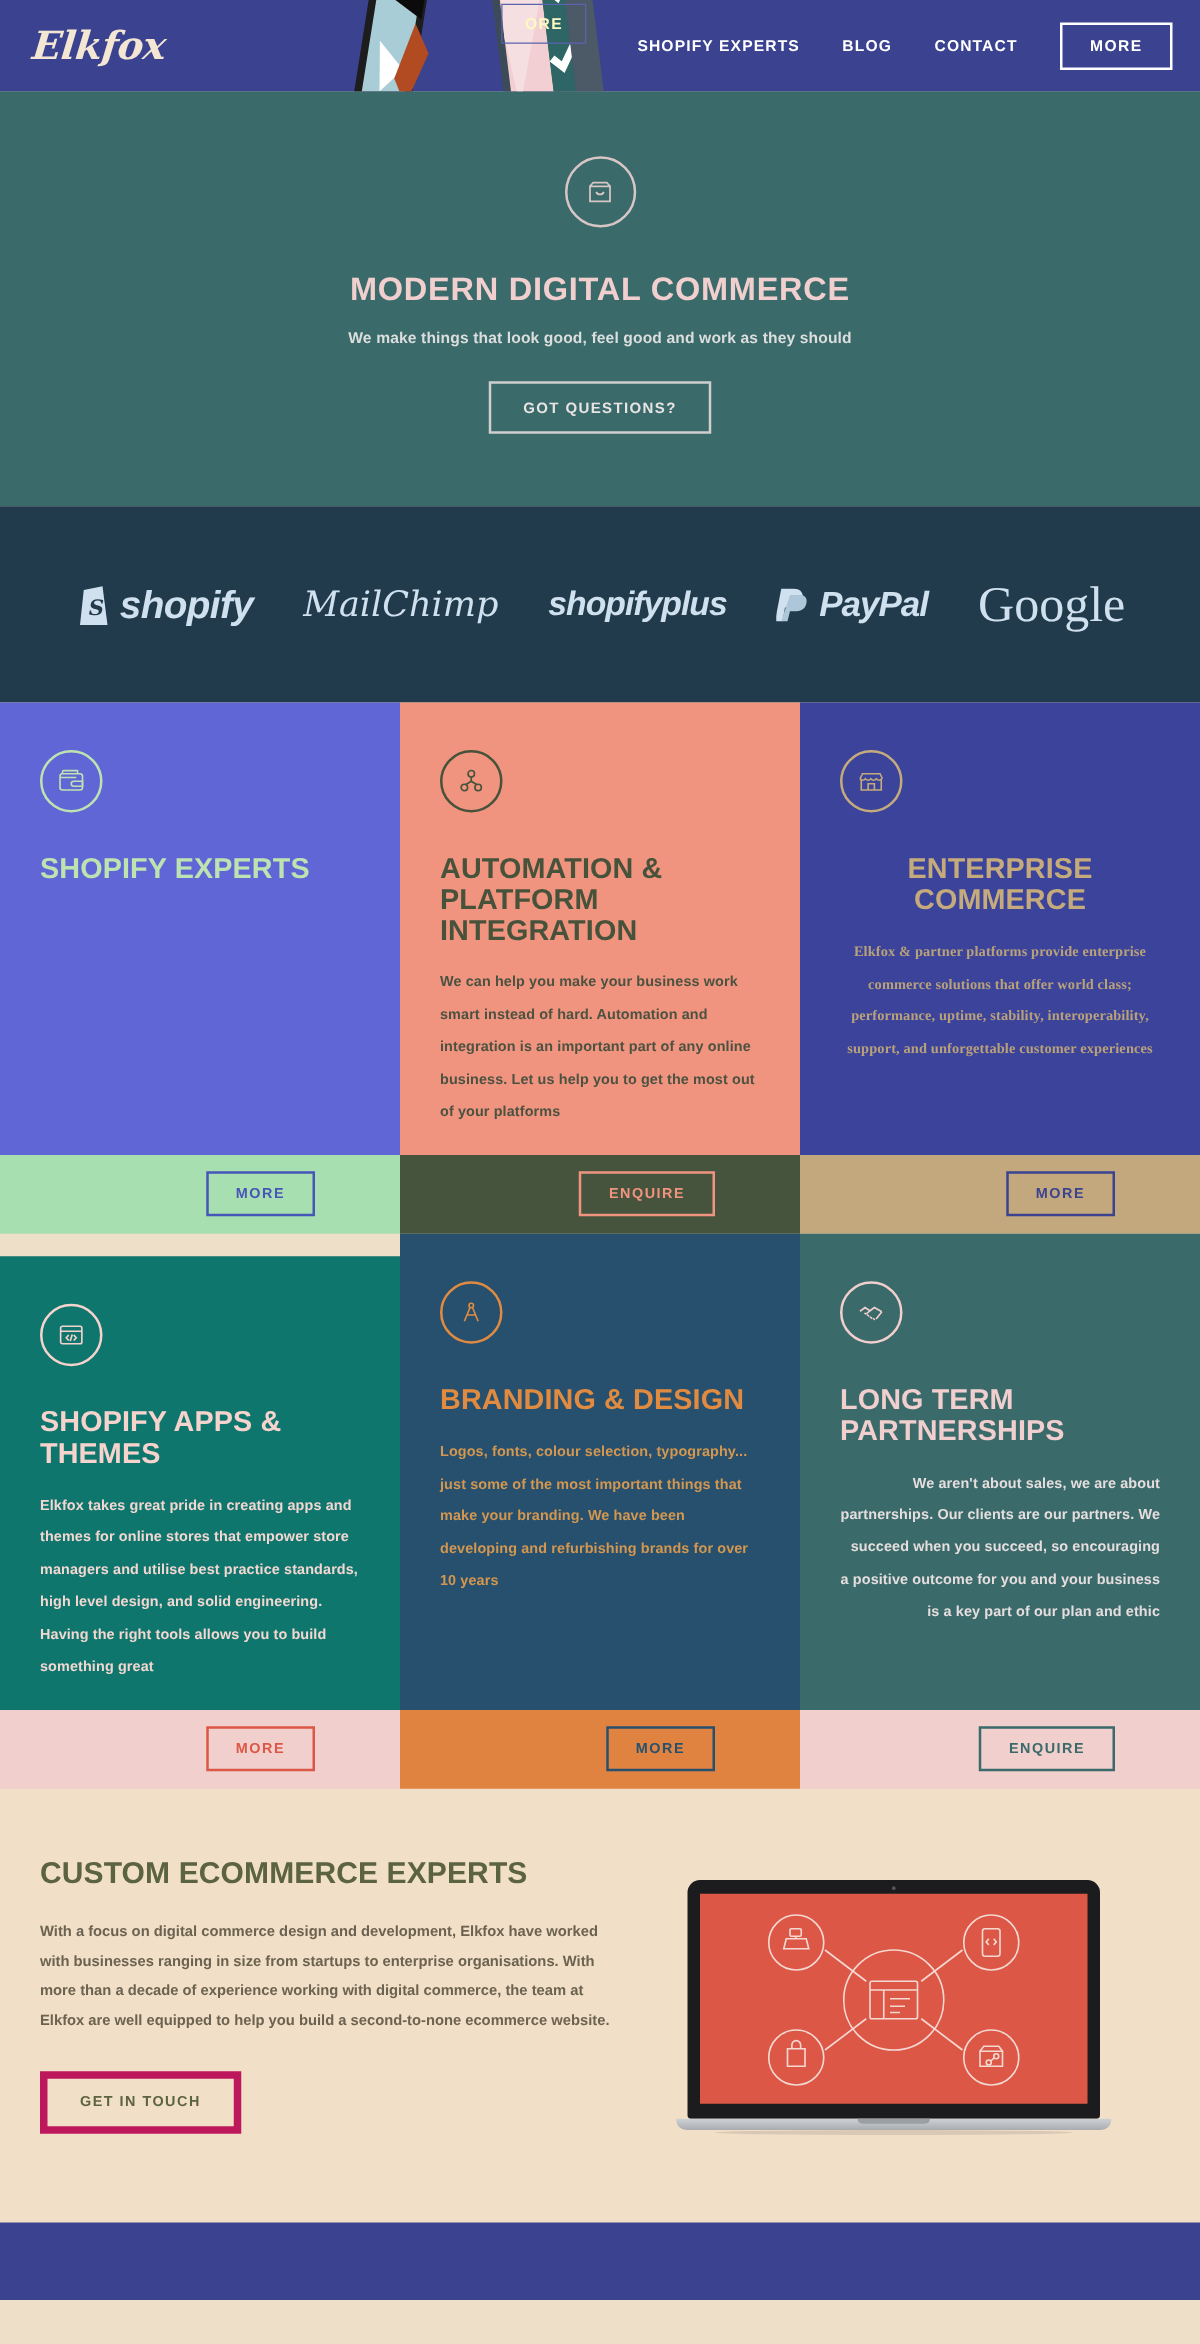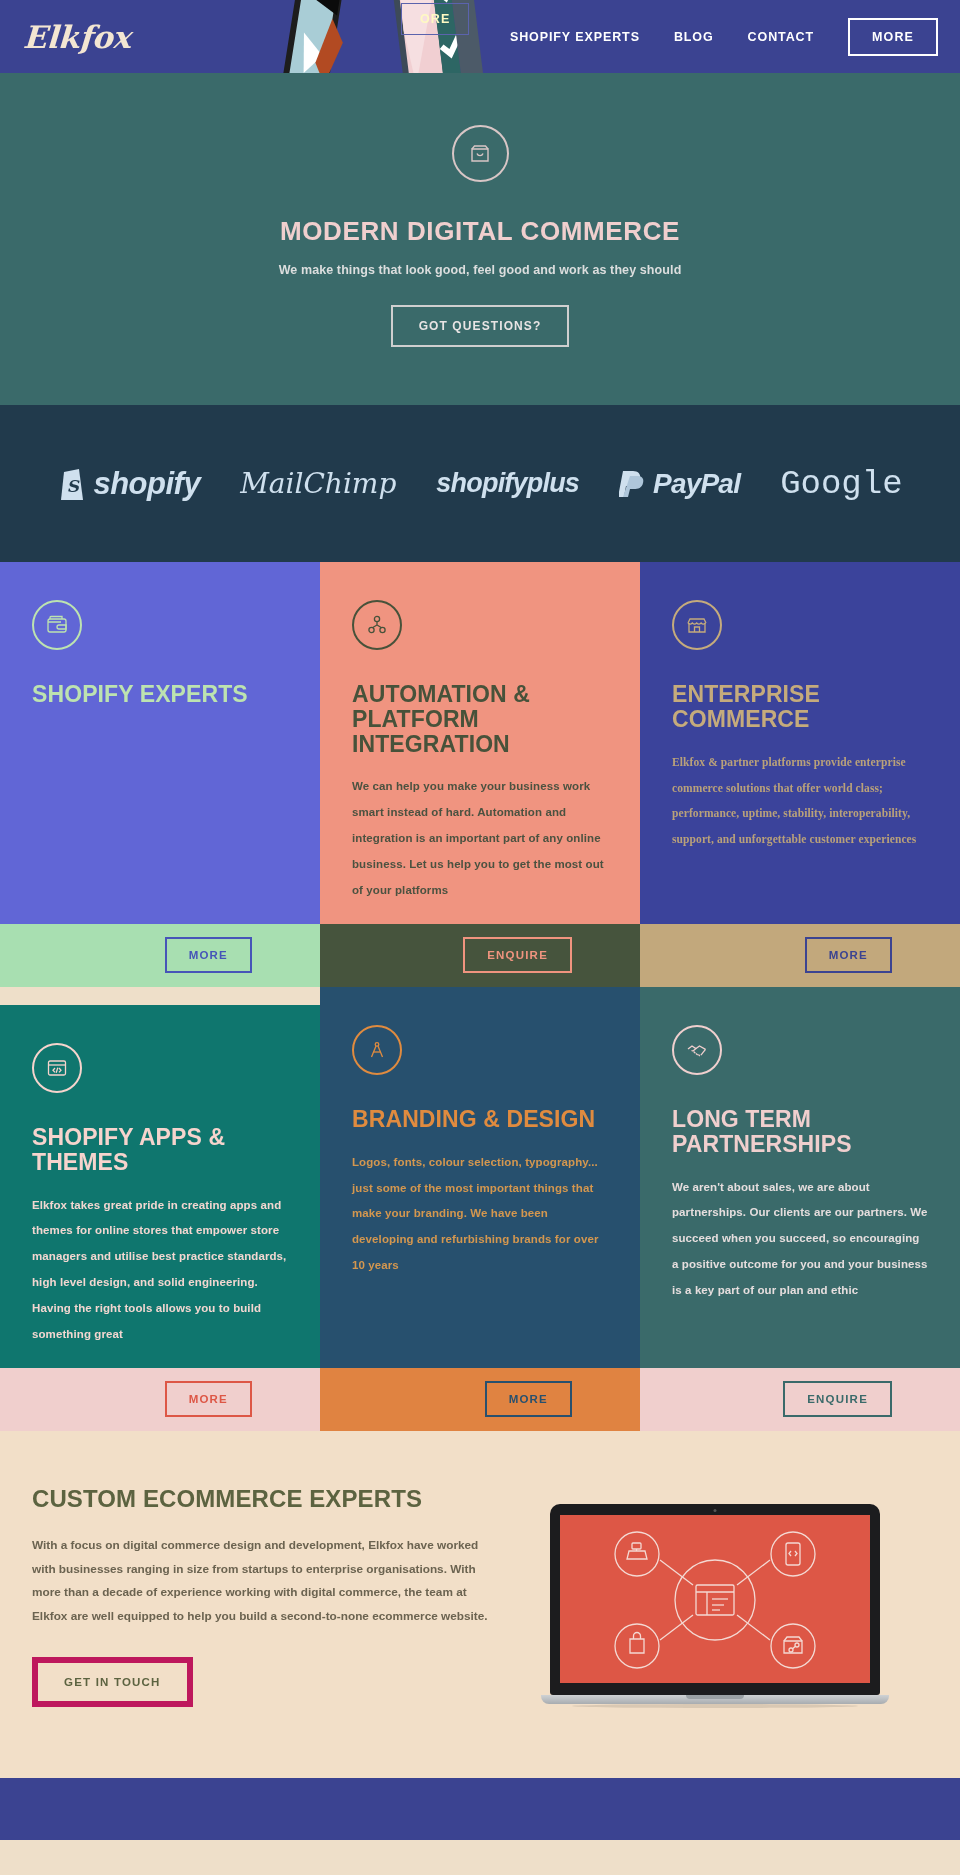--- a/index.html
+++ b/index.html
@@ -130,21 +130,21 @@
   .brand {
     color: #cfe0ee;
     white-space: nowrap;
     display: flex;
     align-items: center;
   }
   .brand-shopify { font-size: 31px; font-weight: bold; font-style: italic; letter-spacing: -0.5px; }
   .brand-mailchimp { font-family: "DejaVu Serif", serif; font-style: italic; font-size: 28px; }
   .brand-shopifyplus { font-size: 27px; font-weight: bold; font-style: italic; letter-spacing: -0.8px; }
   .brand-paypal { font-size: 28px; font-weight: bold; font-style: italic; letter-spacing: -0.8px; }
-  .brand-google { font-size: 34px; letter-spacing: 0px; font-family: Liberation Mono, monospace; }
+  .brand-google { font-size: 40px; letter-spacing: 0px; font-family: Liberation Serif, serif; }
   .shop-bag-mark { margin-right: 6px; }
   .pp-mark { margin-right: 6px; }
 
   
   .grid-row { display: flex; width: 960px; }
   .card { width: 320px; padding: 38px 32px 20px; position: relative; }
   .card-icon {
     width: 50px; height: 50px;
     border: 2px solid currentColor;
     border-radius: 50%;
@@ -359,21 +359,21 @@
         <circle cx="12" cy="6" r="2.6"></circle>
         <circle cx="6.5" cy="17" r="2.6"></circle>
         <circle cx="17.5" cy="17" r="2.6"></circle>
         <path d="M12 8.6 V12 M12 12 L7.4 14.8 M12 12 L16.6 14.8"></path>
       </svg>
     </div>
     <h2 class="card-title" style="color:#47523a;">AUTOMATION &amp; PLATFORM INTEGRATION</h2>
     <p class="card-body" style="color:#4b5240;">We can help you make your business work smart instead of hard. Automation and integration is an important part of any online business. Let us help you to get the most out of your platforms</p>
   </div>
 
-  <div class="card" style="background:#3b439b;">
+  <div class="card" style="background:#3b439b;text-align:center;">
     <div class="card-icon" style="color:#c5ab7c;">
       <svg width="24" height="24" viewBox="0 0 24 24" fill="none" stroke="#c5ab7c" stroke-width="1.3">
         <path d="M4 10 V19 h16 V10"></path>
         <path d="M3 10 l2 -4 h14 l2 4"></path>
         <path d="M3 10 q2.2 2.4 4.3 0 q2.2 2.4 4.4 0 q2.2 2.4 4.4 0 q2.1 2.4 4.3 0"></path>
         <path d="M9.5 19 v-5 h5 v5"></path>
       </svg>
     </div>
     <h2 class="card-title" style="color:#c5ab7c;">ENTERPRISE COMMERCE</h2>
     <p class="card-body" style="color:#b9a17a;font-family:Liberation Serif, serif;">Elkfox &amp; partner platforms provide enterprise commerce solutions that offer world class; performance, uptime, stability, interoperability, support, and unforgettable customer experiences</p>
@@ -421,21 +421,21 @@
   <div class="card" style="background:#3a6a6a;">
     <div class="card-icon" style="color:#f0cfce;">
       <svg width="24" height="24" viewBox="0 0 24 24" fill="none" stroke="#f0cfce" stroke-width="1.3">
         <path d="M3 11 l4 -3 l4 2.6 l-2.4 2 a1.4 1.4 0 0 1 -2 -0.2"></path>
         <path d="M11 10.6 l3.5 -2.6 l6 3.4"></path>
         <path d="M8.6 13.6 l1.8 1.6 M11 15.4 l1.7 1.5 M13.4 16.6 l1.5 1.3"></path>
         <path d="M20.5 11.4 l-4.6 5.8"></path>
       </svg>
     </div>
     <h2 class="card-title" style="color:#f0cfce;">LONG TERM PARTNERSHIPS</h2>
-    <p class="card-body" style="color:#e6dede;">We aren't about sales, we are about partnerships. Our clients are our partners. We succeed when you succeed, so encouraging a positive outcome for you and your business is a key part of our plan and ethic</p>
+    <p class="card-body" style="color:#e6dede;text-align:right;">We aren't about sales, we are about partnerships. Our clients are our partners. We succeed when you succeed, so encouraging a positive outcome for you and your business is a key part of our plan and ethic</p>
   </div>
 </div>
 
 <div class="act-row">
   <div class="act-cell" style="background:#f0cfcd;">
     <button class="act-btn" style="color:#dd5746;">MORE</button>
   </div>
   <div class="act-cell" style="background:#e08341;">
     <button class="act-btn" style="color:#27506e;">MORE</button>
   </div>

